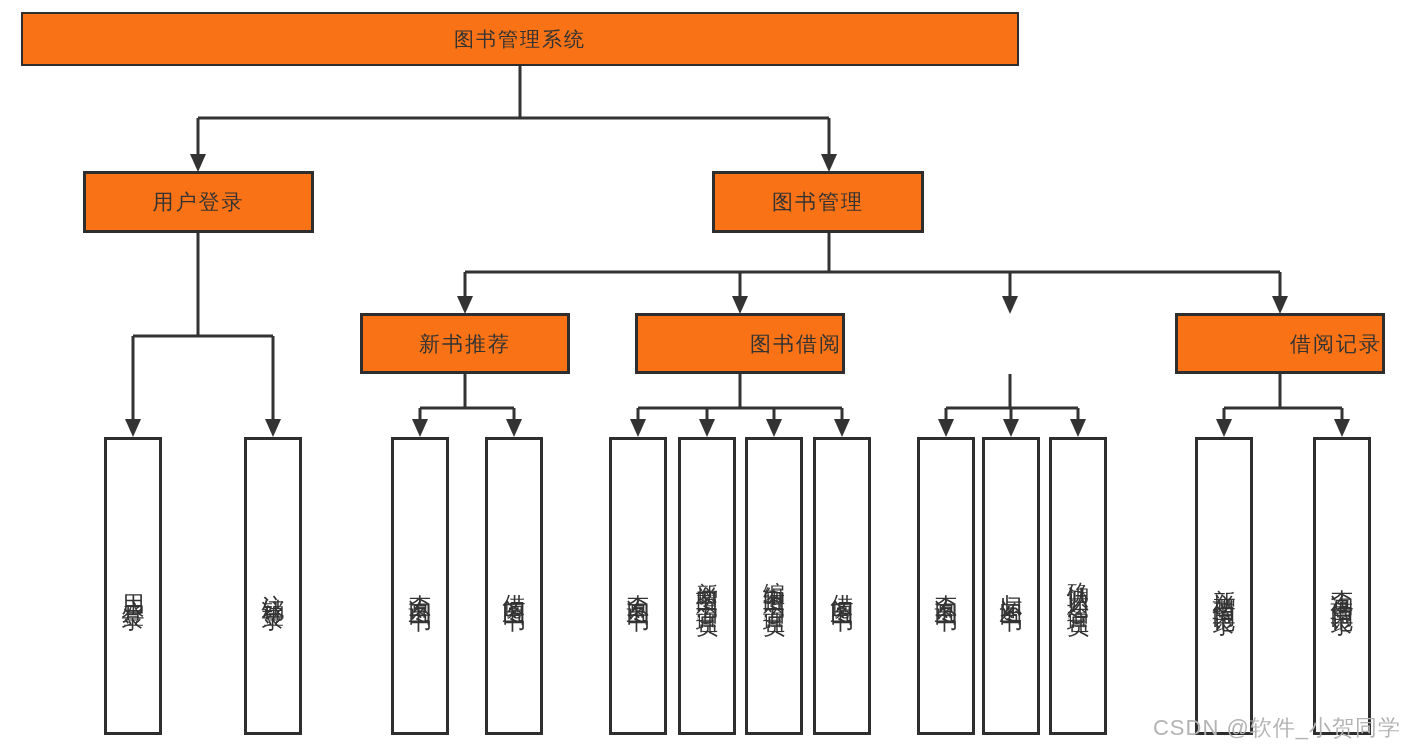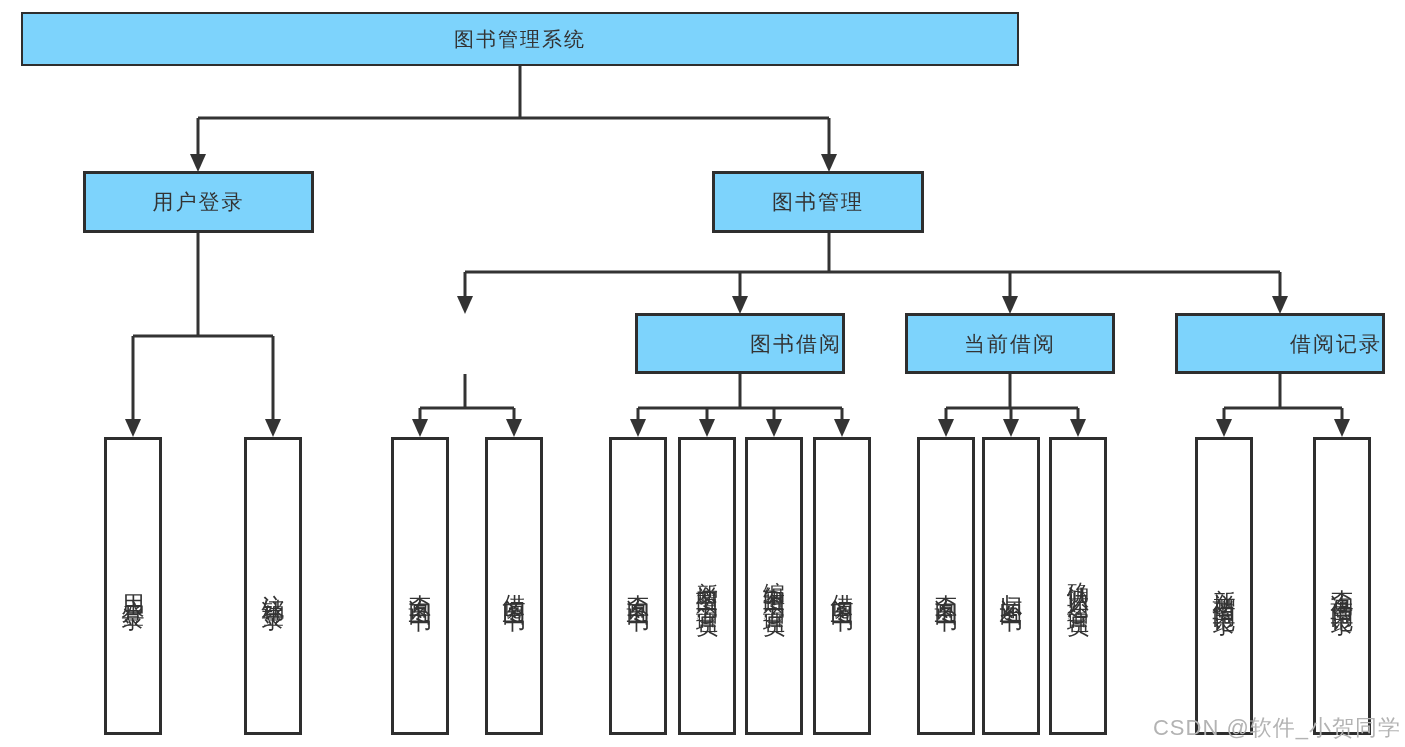--- a/index.html
+++ b/index.html
@@ -12,21 +12,21 @@
     font-family: "Liberation Sans", "DejaVu Sans", sans-serif;
   }
   #connector-layer {
     position: absolute;
     left: 0; top: 0;
     z-index: 0;
   }
   .hbox {
     position: absolute;
     box-sizing: border-box;
-    background: #7dd3fc;
+    background: #f97316;
     border: 3px solid #2e2e2e;
     display: flex;
     align-items: center;
     justify-content: center;
     font-size: 21px;
     letter-spacing: 2px;
     color: #333333;
     z-index: 1;
   }
   .root-box {
@@ -175,26 +175,26 @@
     <span>图书管理系统</span>
   </div>
 
   <div class="hbox lvl2-a">
     <span>用户登录</span>
   </div>
   <div class="hbox lvl2-b">
     <span>图书管理</span>
   </div>
 
+  <div class="hbox lvl3 lvl3-a">
+    <span>新书推荐</span>
+  </div>
   <div class="hbox lvl3 lvl3-b">
     <span>图书借阅</span>
   </div>
-  <div class="hbox lvl3 lvl3-c">
-    <span>当前借阅</span>
-  </div>
   <div class="hbox lvl3 lvl3-d">
     <span>借阅记录</span>
   </div>
 
   <div class="vbox v1">
     <span class="vtext">用户登录</span>
   </div>
   <div class="vbox v2">
     <span class="vtext">注销登录</span>
   </div>

